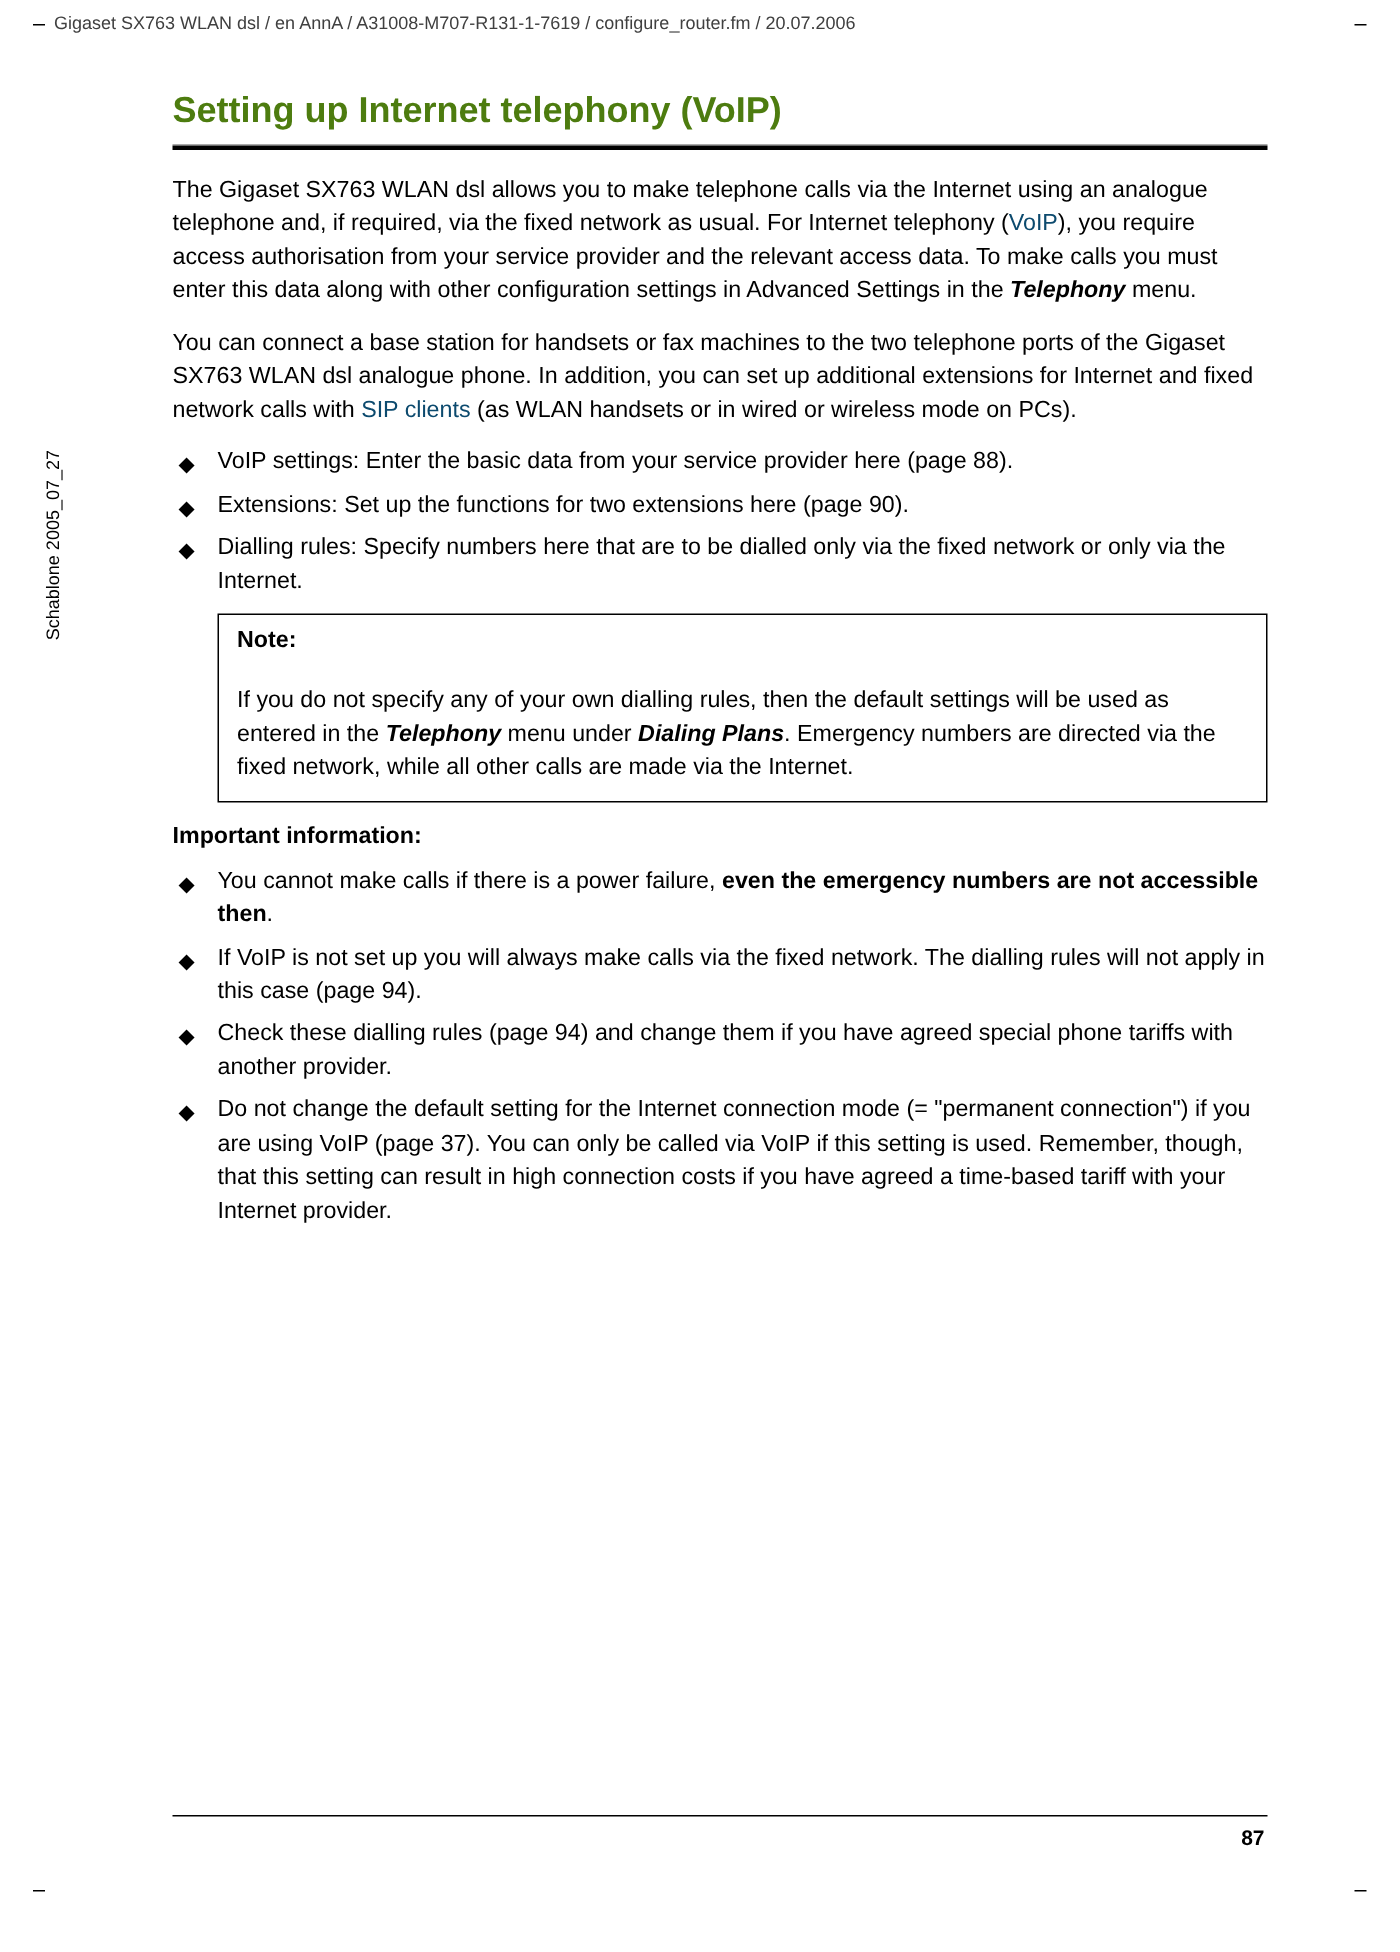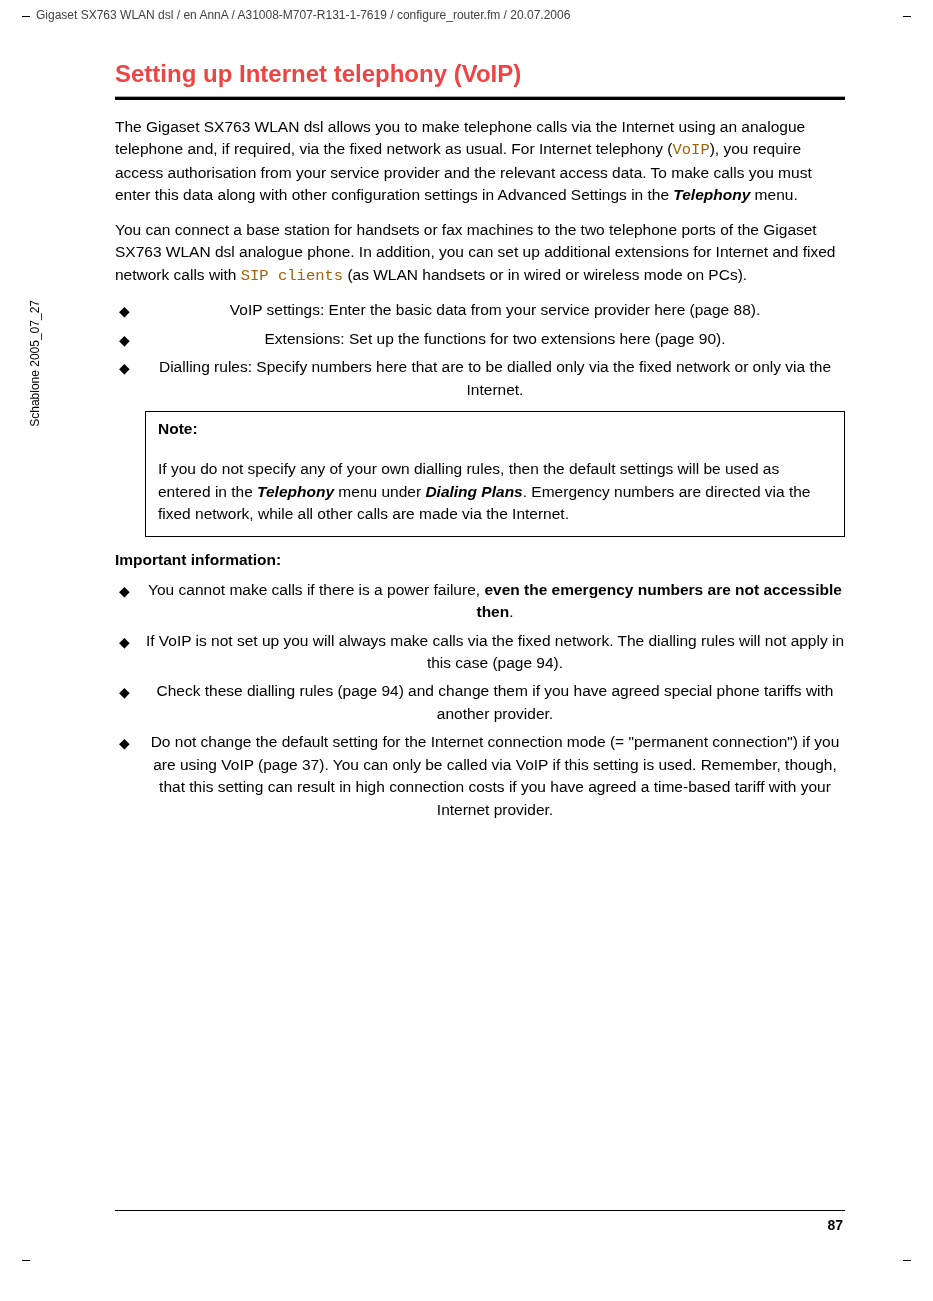--- a/index.html
+++ b/index.html
@@ -39,38 +39,37 @@
     .section-header {
       text-align: right;
       font-size: 17px;
       font-weight: bold;
       color: #888;
       margin-bottom: 22px;
     }
     .main-title {
       font-size: 24px;
       font-weight: bold;
-      color: #ef4444;
+      color: #4d7c0f;
       margin-bottom: 8px;
     }
     .title-underline {
       border-bottom: 3px solid #000;
       border-top: 1px solid #aaa;
       height: 3px;
       margin-bottom: 16px;
     }
     .body-text {
       font-size: 15.5px;
       line-height: 1.45;
       color: #000;
       margin-bottom: 12px;
     }
     .link {
-      color: #a16207;
-      font-family: Liberation Mono, monospace;
+      color: #0c4a6e;
     }
     .bold {
       font-weight: bold;
     }
     .italic-bold {
       font-weight: bold;
       font-style: italic;
       margin-top: 36px;
     }
     .subheading {
@@ -91,21 +90,20 @@
     }
     .bullet-marker {
       flex-shrink: 0;
       width: 30px;
       font-size: 14px;
       padding-top: 2px;
       padding-left: 4px;
     }
     .bullet-text {
       flex: 1;
-      text-align: center;
     }
     .note-box {
       border: 1px solid #000;
       margin-left: 30px;
       margin-bottom: 14px;
       padding: 8px 12px 10px 12px;
     }
     .note-title {
       font-weight: bold;
       font-size: 15.5px;

